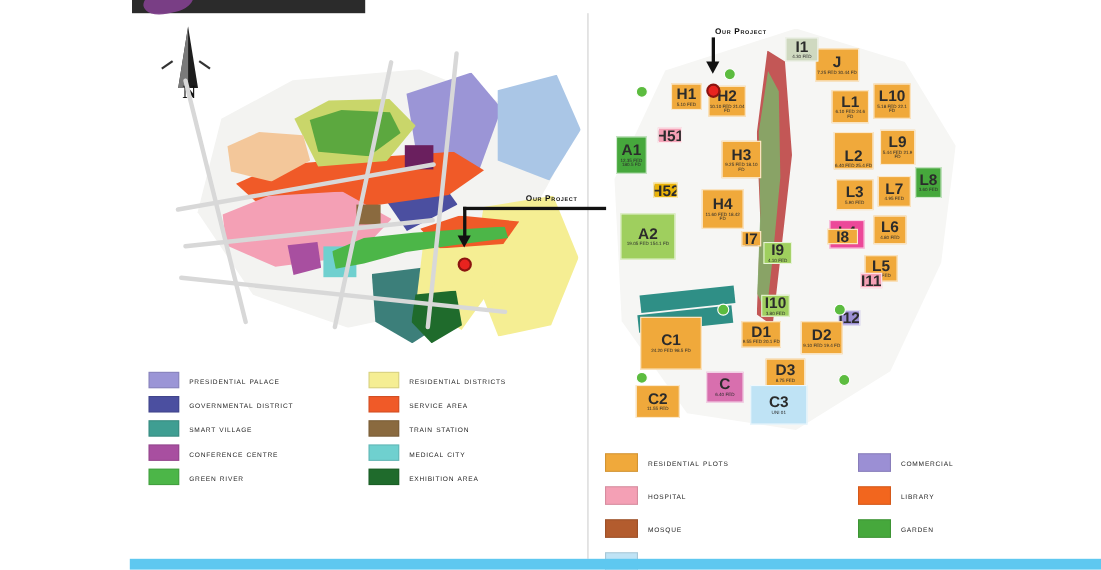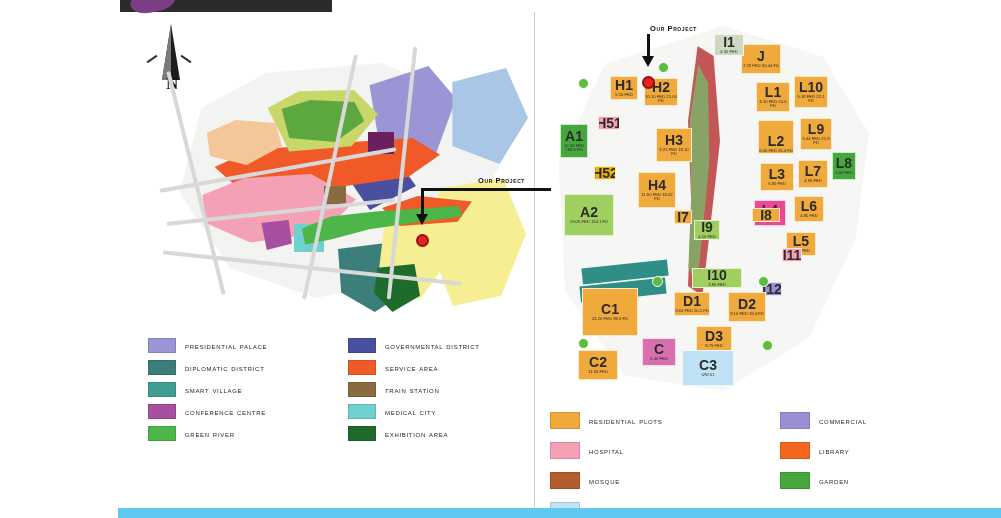--- a/index.html
+++ b/index.html
@@ -90,21 +90,21 @@
   }
   .marker-stem { position:absolute; width:3px; background:#111; }
   .marker-stem-h { position:absolute; height:3px; background:#111; }
   .marker-label {
     position:absolute; font-size:7.5px; letter-spacing:.6px; color:#111;
     font-variant:small-caps; font-weight:bold; white-space:nowrap;
   }
 
   
   .legend-left {
-    position:absolute; left:30px; top:326px; width:390px;
+    position:absolute; left:17px; top:326px; width:390px;
     display:grid; grid-template-columns:1fr 1fr; column-gap:10px; row-gap:7px;
   }
   .legend-right {
     position:absolute; left:10px; top:400px; width:440px;
     display:grid; grid-template-columns:1fr 1fr; column-gap:20px; row-gap:13px;
   }
   .legend-item { display:flex; align-items:center; gap:9px; }
   .swatch { width:28px; height:15px; flex:0 0 auto; border:1px solid rgba(0,0,0,.12); }
   .legend-right .swatch { width:30px; height:17px; }
   .legend-label {
@@ -199,26 +199,26 @@
     <div class="marker-stem-h" style="left:283px;top:160px;width:130px;"></div>
     <div class="marker-label" style="left:340px;top:148px;">Our Project</div>
   </div>
 
   <div class="legend-left">
     <div class="legend-item">
       <span class="swatch" style="background:#9b95d6"></span>
       <span class="legend-label">Presidential Palace</span>
     </div>
     <div class="legend-item">
+      <span class="swatch" style="background:#f5ee93"></span>
+      <span class="legend-label">Residential Districts</span>
+    </div>
+    <div class="legend-item">
       <span class="swatch" style="background:#4b4fa0"></span>
       <span class="legend-label">Governmental District</span>
-    </div>
-    <div class="legend-item">
-      <span class="swatch" style="background:#3c7f7a"></span>
-      <span class="legend-label">Diplomatic District</span>
     </div>
     <div class="legend-item">
       <span class="swatch" style="background:#f05a28"></span>
       <span class="legend-label">Service Area</span>
     </div>
     <div class="legend-item">
       <span class="swatch" style="background:#3f9e92"></span>
       <span class="legend-label">Smart Village</span>
     </div>
     <div class="legend-item">
@@ -321,21 +321,21 @@
         </div>
         <div class="lot" style="left: 128px; top: 190px; width: 18px; height: 14px; background: rgb(240, 169, 59); text-decoration: underline;">
           <div><span class="code">I7</span><span class="meta"></span></div>
         </div>
         <div class="lot" style="left: 186px; top: 188px; width: 28px; height: 14px; background: rgb(240, 169, 59); margin-left: 20px;">
           <div><span class="code">I8</span><span class="meta"></span></div>
         </div>
         <div class="lot" style="left: 148px; top: 200px; width: 26px; height: 20px; background: rgb(159, 207, 94);">
           <div><span class="code">I9</span><span class="meta">4.10 FED</span></div>
         </div>
-        <div class="lot" style="left: 146px; top: 248px; width: 50px; height: 20px; background: rgb(159, 207, 94);">
+        <div class="lot" style="left: 146px; top: 248px; width: 26px; height: 20px; background: rgb(159, 207, 94);">
           <div><span class="code">I10</span><span class="meta">3.80 FED</span></div>
         </div>
         <div class="lot" style="left: 236px; top: 228px; width: 20px; height: 14px; background: rgb(244, 160, 181);">
           <div><span class="code">I11</span><span class="meta"></span></div>
         </div>
         <div class="lot" style="left: 216px; top: 262px; width: 20px; height: 14px; background: rgb(155, 143, 212);">
           <div><span class="code">I12</span><span class="meta"></span></div>
         </div>
         <div class="lot" style="left: 128px; top: 272px; width: 36px; height: 24px; background: rgb(240, 169, 59);">
           <div><span class="code">D1</span><span class="meta">9.55 FED 20.1 FD</span></div>

